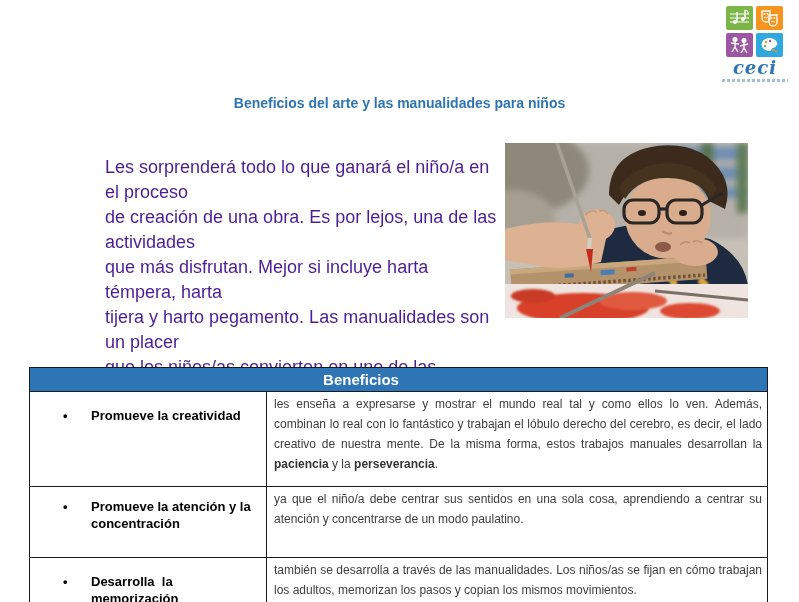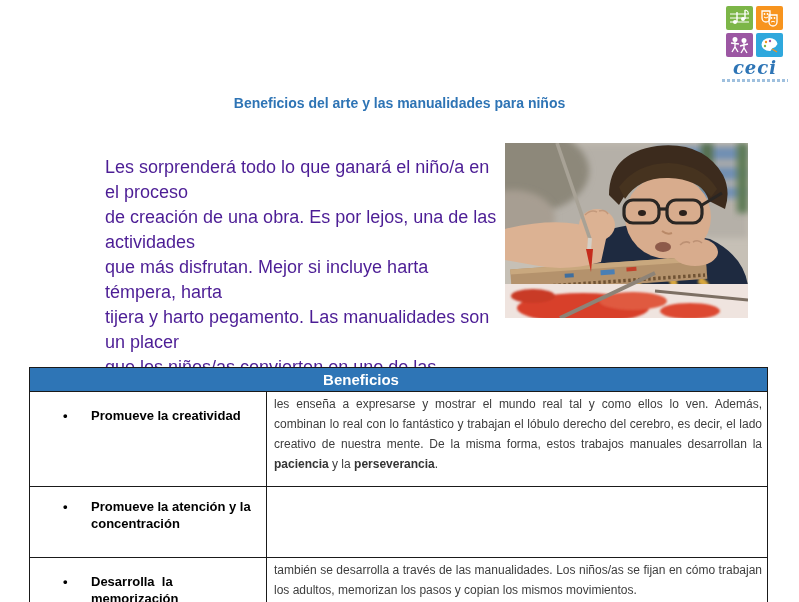--- a/index.html
+++ b/index.html
@@ -203,20 +203,21 @@
       </div>
       <div class="cell-desc"><span>les enseña a expresarse y mostrar el mundo real tal y como ellos lo ven. Además, combinan lo real con lo fantástico y trabajan el lóbulo derecho del cerebro, es decir, el lado creativo de nuestra mente. De la misma forma, estos trabajos manuales desarrollan la </span><span class="bold">paciencia</span><span> y la </span><span class="bold">perseverancia</span><span>.</span></div>
     </div>
 
     <div class="trow row-2">
       <div class="cell-label">
         <span class="bullet">•</span>
         <span class="label-text">Promueve la atención y la
 concentración</span>
       </div>
+      <div class="cell-desc">ya que el niño/a debe centrar sus sentidos en una sola cosa, aprendiendo a centrar su atención y concentrarse de un modo paulatino.</div>
     </div>
 
     <div class="trow row-3">
       <div class="cell-label">
         <span class="bullet">•</span>
         <span class="label-text">Desarrolla  la memorización</span>
       </div>
       <div class="cell-desc">también se desarrolla a través de las manualidades. Los niños/as se fijan en cómo trabajan los adultos, memorizan los pasos y copian los mismos movimientos.</div>
     </div>
   </div>

